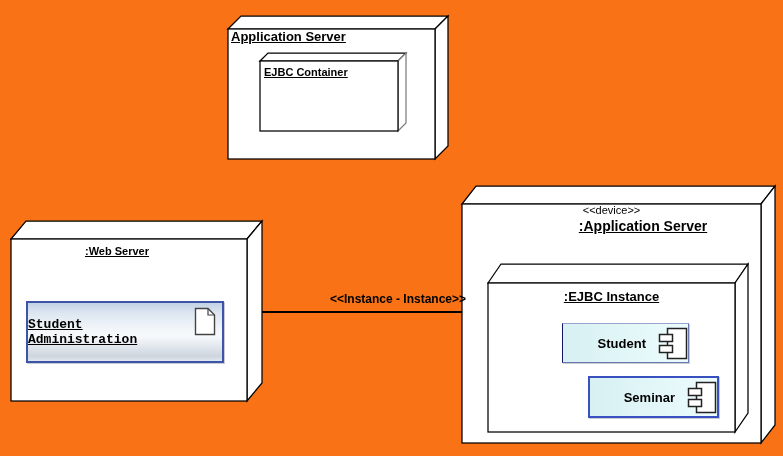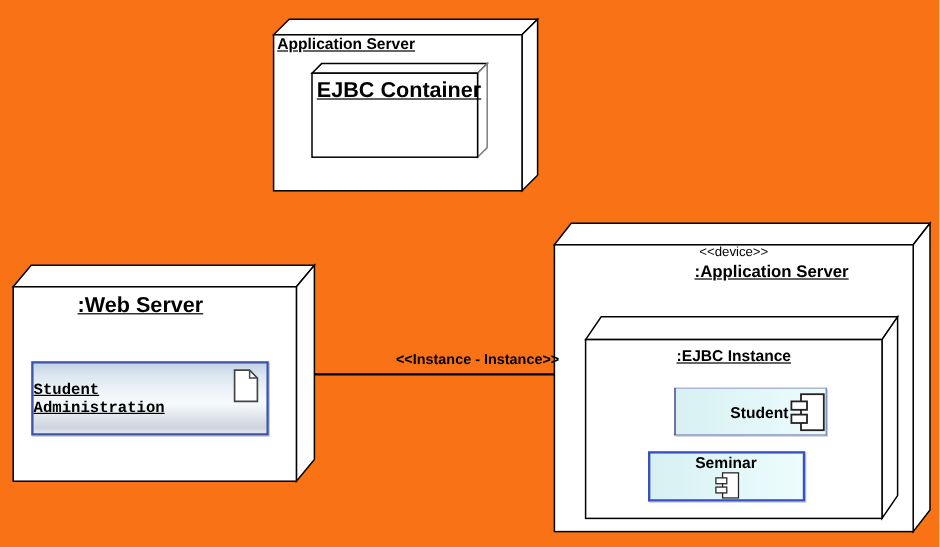--- a/index.html
+++ b/index.html
@@ -6,46 +6,46 @@
   .canvas{
     position:relative;width:783px;height:456px;background:#f97316;
     font-family:"Liberation Sans",sans-serif;color:#000;overflow:hidden;
   }
   .shapes{position:absolute;left:0;top:0;}
   .lbl{position:absolute;white-space:nowrap;line-height:1.1;}
   .bold{font-weight:bold;}
   .u{text-decoration:underline;}
   .ctr{text-align:center;}
   .t13{font-size:13px;}
-  .t135{font-size:18px;}
+  .t135{font-size:11px;}
   .t14{font-size:14px;}
   .t12{font-size:12px;margin-left:36px;}
   .t11{font-size:11px;font-weight:normal;}
   
   .artifact{
     position:absolute;left:26px;top:301px;width:194px;height:58px;
     border:2px solid #3d55a8;
     background:linear-gradient(180deg,#c2d2e4 0%,#dde7f1 18%,#f2f6fa 45%,#f6f9fc 58%,#cdd5de 92%,#e2e7ee 100%);
     display:flex;align-items:center;justify-content:center;
     box-shadow:1px 1px 0 #c9ccd6;
     font-family:Liberation Mono, monospace;
   }
   .artifact .alabel{font-size:13px;font-weight:bold;text-decoration:underline;padding-right:30px;}
   .artifact .doc{position:absolute;right:6px;top:4px;}
   
   .component{
     position:absolute;display:flex;align-items:center;justify-content:flex-end;
     background:linear-gradient(90deg,#d7f0f2 0%,#e3f7f8 55%,#edfcfd 100%);
     box-shadow:1px 1px 0 #c9ccd6;
   }
-  .component .clabel{font-size:13px;font-weight:bold;margin-right:1px;}
+  .component .clabel{font-size:13px;font-weight:bold;margin-right:12px;}
   .comp-student{left:562px;top:323px;width:125px;height:38px;
     border:1px solid;border-color:#9aa5cd #6a79b0 #6a79b0 #14146a;}
-  .comp-seminar{left:540px;top:376px;width:127px;height:38px;
-    border:2px solid #3950c0;flex-direction:column;}
+  .comp-seminar{left:588px;top:376px;width:127px;height:38px;
+    border:2px solid #3950c0;}
 </style>
 </head>
 <body>
 
 <div class="canvas">
 
   <svg class="shapes" width="783" height="456" viewBox="0 0 783 456">
 
     <g fill="#ffffff" stroke="#000000" stroke-width="1.25">
       <polygon points="228,29 241,16 448,16 435,29"></polygon>

